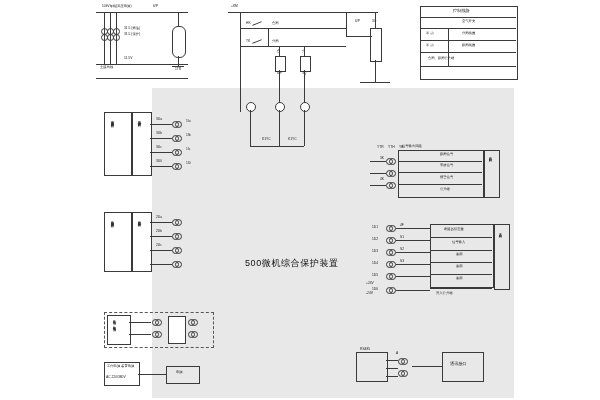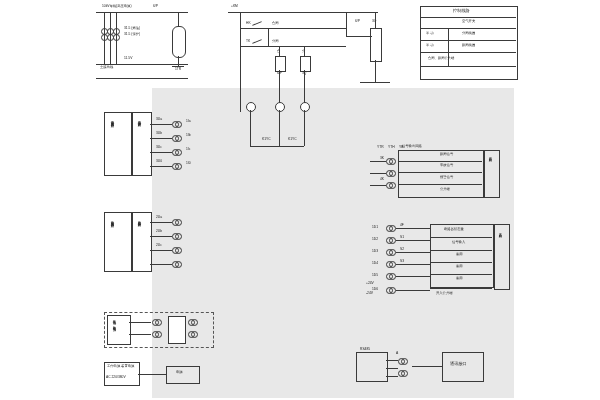--- a/index.html
+++ b/index.html
@@ -228,20 +228,21 @@
     </div>
 
   <div class="box" style="left:104px;top:362px;width:34px;height:22px;"></div>
   <div class="lbl" style="left:107px;top:365px;">工作电源
   装置电源</div>
   <div class="lbl" style="left:106px;top:376px;">AC 220/380V</div>
   <div class="ln hl" style="left:138px;top:374px;width:28px;"></div>
   <div class="box" style="left:166px;top:366px;width:32px;height:16px;"></div>
   <div class="lbl" style="left:176px;top:371px;">电源</div>
 
+  <div class="lbl big" style="left:245px;top:258px;">500微机综合保护装置</div>
 
   <div class="lbl" style="left:402px;top:145px;">信号输出回路</div>
   <div class="box" style="left:398px;top:150px;width:84px;height:46px;"></div>
   <div class="ln hl" style="left:398px;top:161px;width:84px;"></div>
   <div class="ln hl" style="left:398px;top:172px;width:84px;"></div>
   <div class="ln hl" style="left:398px;top:184px;width:84px;"></div>
   <div class="lbl" style="left:440px;top:153px;">跳闸信号</div>
   <div class="lbl" style="left:440px;top:164px;">事故信号</div>
   <div class="lbl" style="left:440px;top:176px;">报警信号</div>
   <div class="lbl" style="left:440px;top:188px;">公共端</div>

